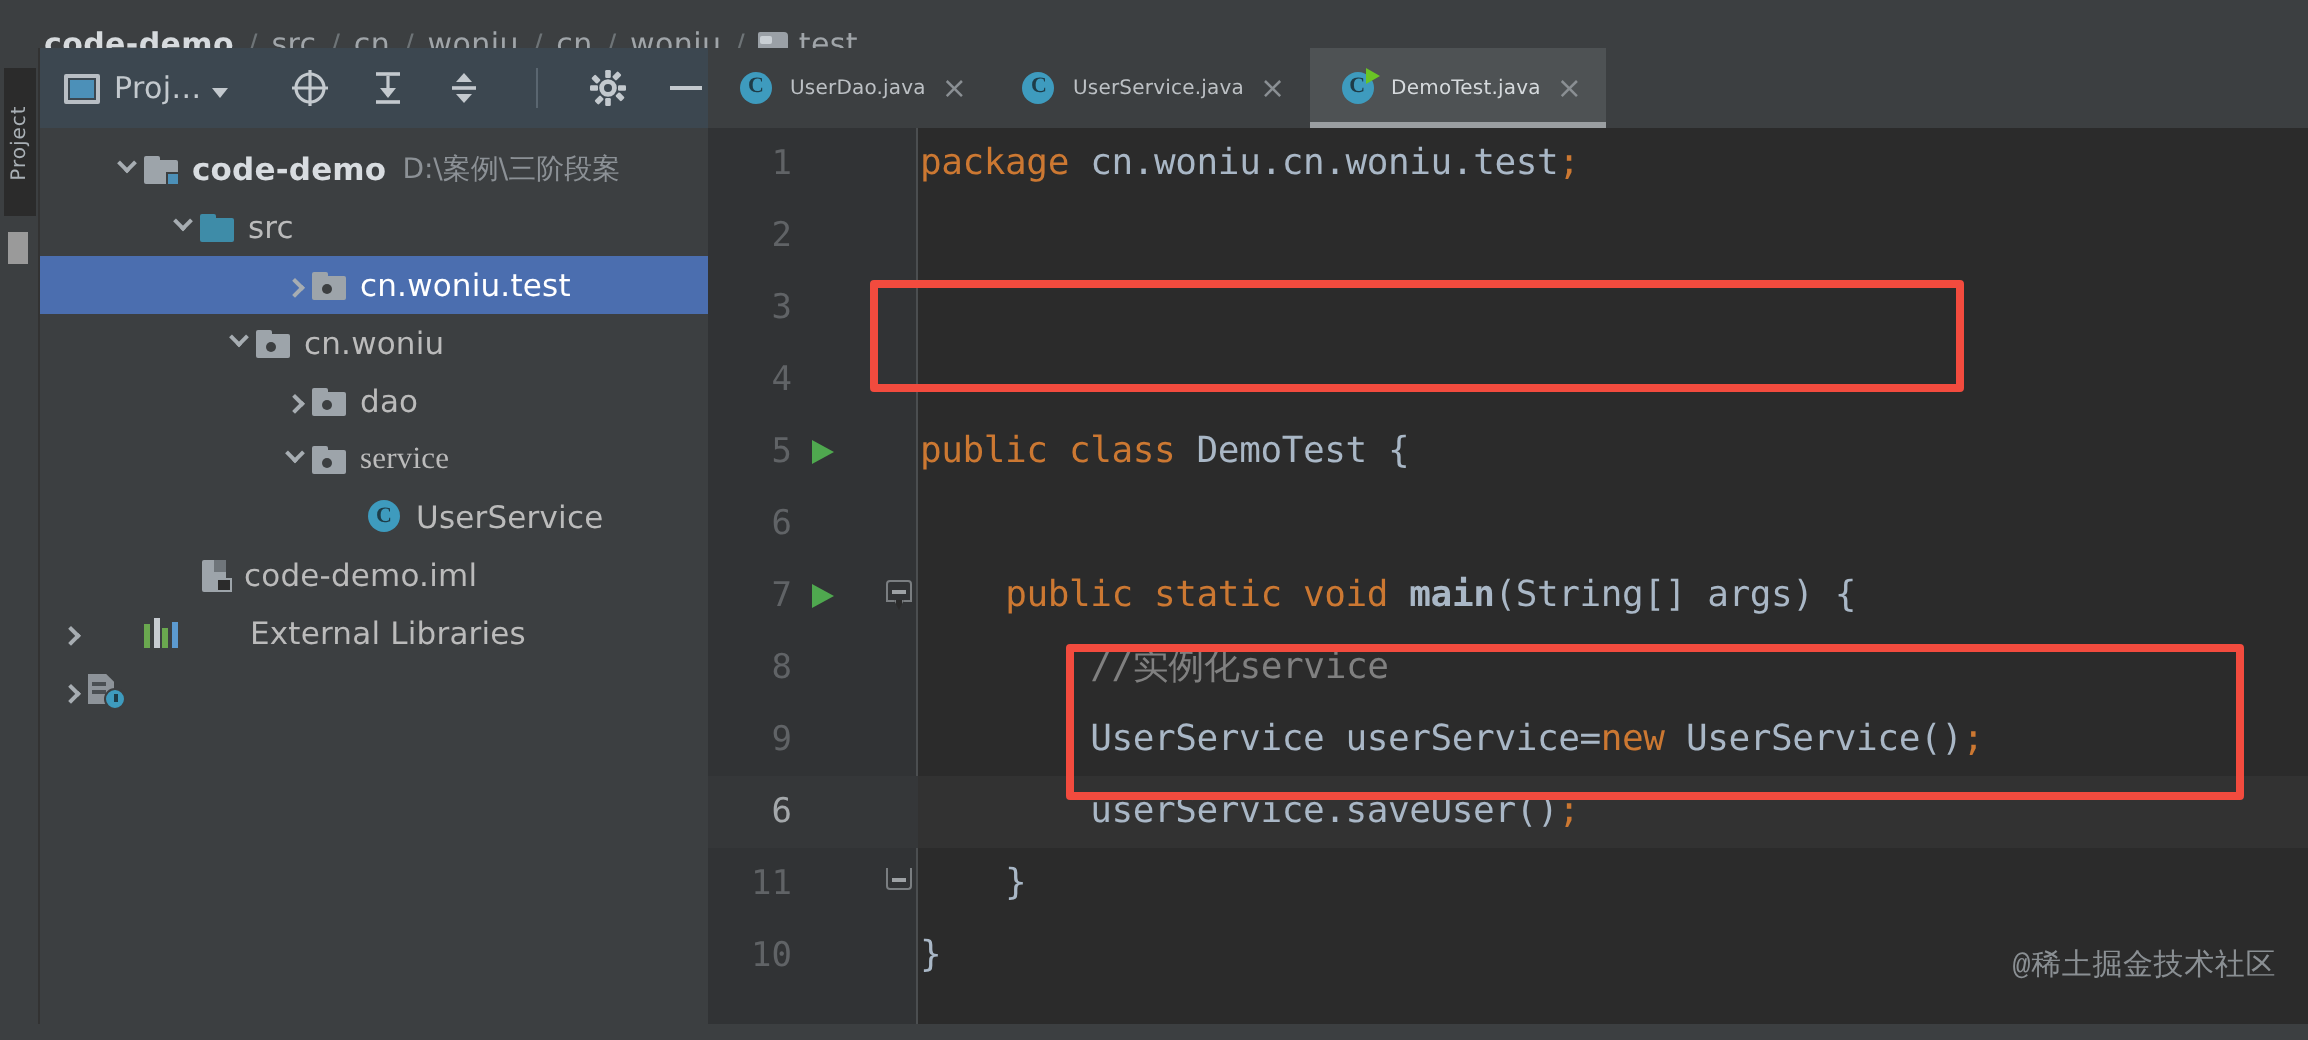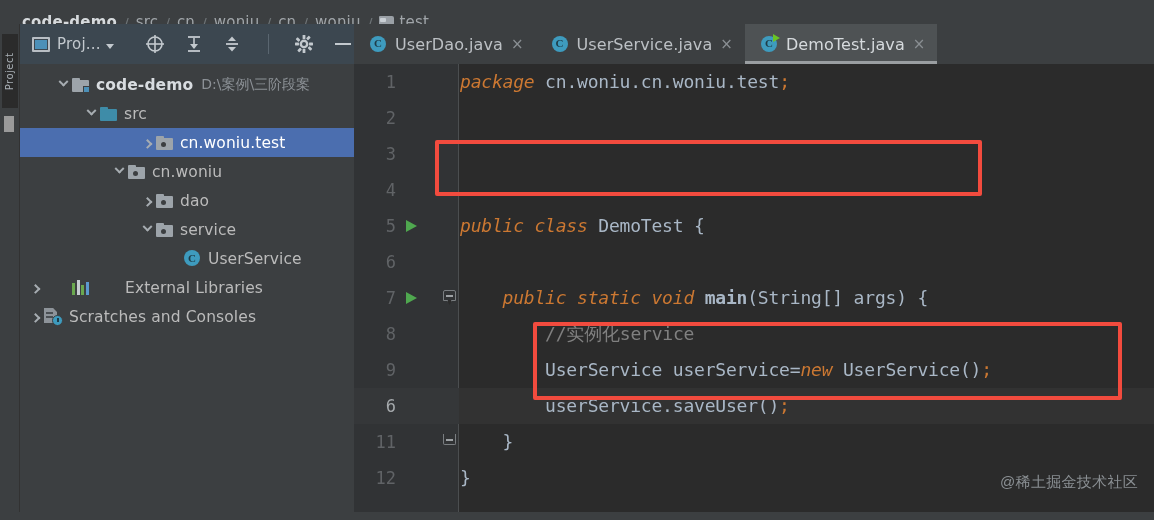--- a/index.html
+++ b/index.html
@@ -208,21 +208,21 @@
   }
   .etab {
     display: flex; align-items: center; gap: 8px;
     padding: 0 12px 0 16px; position: relative;
   }
   .etab.active { background: #4E5254; }
   .etab.active::after {
     content: ""; position: absolute; left: 0; right: 0; bottom: 0;
     height: 3px; background: #9A9EA1;
   }
-  .etab-label { font-size: 16px; color: #BCC0C4; letter-spacing: .1px; }
+  .etab-label { font-size: 10px; color: #BCC0C4; letter-spacing: .1px; }
   .etab.active .etab-label { color: #D6DADD; }
   .etab-close {
     font-size: 15px; color: #8A8F93; line-height: 1;
     font-family: "DejaVu Sans", sans-serif;
   }
   .tab-classicon { width: 17px; height: 17px; position: relative; }
   .tab-classicon .circle {
     position: absolute; left: 0; top: 0; width: 16px; height: 16px;
     border-radius: 50%; background: #3E9BBE;
     display: flex; align-items: center; justify-content: center;
@@ -287,35 +287,35 @@
     clip-path: polygon(0 0, 100% 0, 50% 100%);
   }
   .foldmark.end .box { border-radius: 0 0 2px 2px; border-top: none; }
 
   .codetext {
     position: absolute; left: 106px; top: 0; height: 36px;
     line-height: 36px; white-space: pre;
     font-family: "DejaVu Sans Mono", monospace; font-size: 18px;
     color: #A9B7C6; letter-spacing: -.2px;
   }
-  .kw { color: #CC7832; font-style: italic; }
+  .kw { color: #CC7832; }
   .pn { color: #CC7832; }
   .cm { color: #808080; }
   .id { color: #A9B7C6; }
   .bold { font-weight: bold; }
 
   
   .redbox {
     position: absolute; border: 4px solid #F24B3E; border-radius: 2px;
     pointer-events: none;
   }
   .watermark {
     position: absolute; right: 16px; bottom: 28px;
     font-size: 15px; color: #8A8F93;
-    font-family: Liberation Sans, sans-serif; letter-spacing: .3px;
+    font-family: Liberation Mono, monospace; letter-spacing: .3px;
   }
   .bottom-bar {
     position: absolute; left: 0; bottom: 0; width: 1154px; height: 8px;
     background: #3C3F41;
   }
 </style>
 </head>
 <body>
 
 <div id="app">
@@ -459,40 +459,49 @@
           <span class="arrow">
             <span class="chev right"></span>
           </span>
           <span class="ic ic-pkg">
             <span class="tab"></span>
             <span class="body"></span>
             <span class="dot"></span>
           </span>
           <span class="tree-label">dao</span>
         </div>
-        <div class="tree-row" style="padding-left: 118px;">
+        <div class="tree-row" style="padding-left: 118px; font-family: Liberation Serif, serif;">
           <span class="arrow">
             <span class="chev down"></span>
           </span>
           <span class="ic ic-pkg">
             <span class="tab"></span>
             <span class="body"></span>
             <span class="dot"></span>
           </span>
           <span class="tree-label">service</span>
         </div>
         <div class="tree-row" style="padding-left: 146px;">
           <span class="arrow"></span>
           <span class="ic ic-class">
             <span class="circle">
               <span class="letter">C</span>
             </span>
           </span>
           <span class="tree-label">UserService</span>
         </div>
+        <div class="tree-row" style="padding-left: 62px;">
+          <span class="arrow"></span>
+          <span class="ic ic-iml">
+            <span class="sheet"></span>
+            <span class="fold"></span>
+            <span class="blk"></span>
+          </span>
+          <span class="tree-label">code-demo.iml</span>
+        </div>
         <div class="tree-row" style="padding-left: 6px; gap: 28px;">
           <span class="arrow">
             <span class="chev right"></span>
           </span>
           <span class="ic ic-lib">
             <i class="b1"></i>
             <i class="b2"></i>
             <i class="b3"></i>
             <i class="b4"></i>
           </span>
@@ -501,21 +510,20 @@
         <div class="tree-row" style="padding-left: 6px;">
           <span class="arrow">
             <span class="chev right"></span>
           </span>
           <span class="ic ic-scratch">
             <span class="sheet"></span>
             <span class="ln" style="top:4px"></span>
             <span class="ln" style="top:8px"></span>
             <span class="clock"></span>
           </span>
-          <span class="tree-label">Scratches and Consoles</span>
         </div>
       </div>
   </div>
 
   <div class="editor">
     <div class="tabbar" id="tabbar">
         <div class="etab">
           <span class="tab-classicon">
             <span class="circle">
               <span class="letter">C</span>
@@ -600,21 +608,21 @@
           </div>
           <div class="row">
             <span class="lnum">11</span>
             <span class="foldmark end">
               <span class="box"></span>
               <span class="minus"></span>
             </span>
             <span class="codetext"><span class="id">    }</span></span>
           </div>
           <div class="row">
-            <span class="lnum">12</span>
+            <span class="lnum">10</span>
             <span class="codetext"><span class="id">}</span></span>
           </div>
         </div>
       <div class="watermark">@稀土掘金技术社区</div>
     </div>
   </div>
 
   <div id="annotations">
       <div class="redbox" style="left: 435px; top: 140px; width: 547px; height: 56px; border-color: rgb(242, 75, 62);"></div>
       <div class="redbox" style="left: 533px; top: 322px; width: 589px; height: 78px; border-color: rgb(242, 75, 62);"></div>

